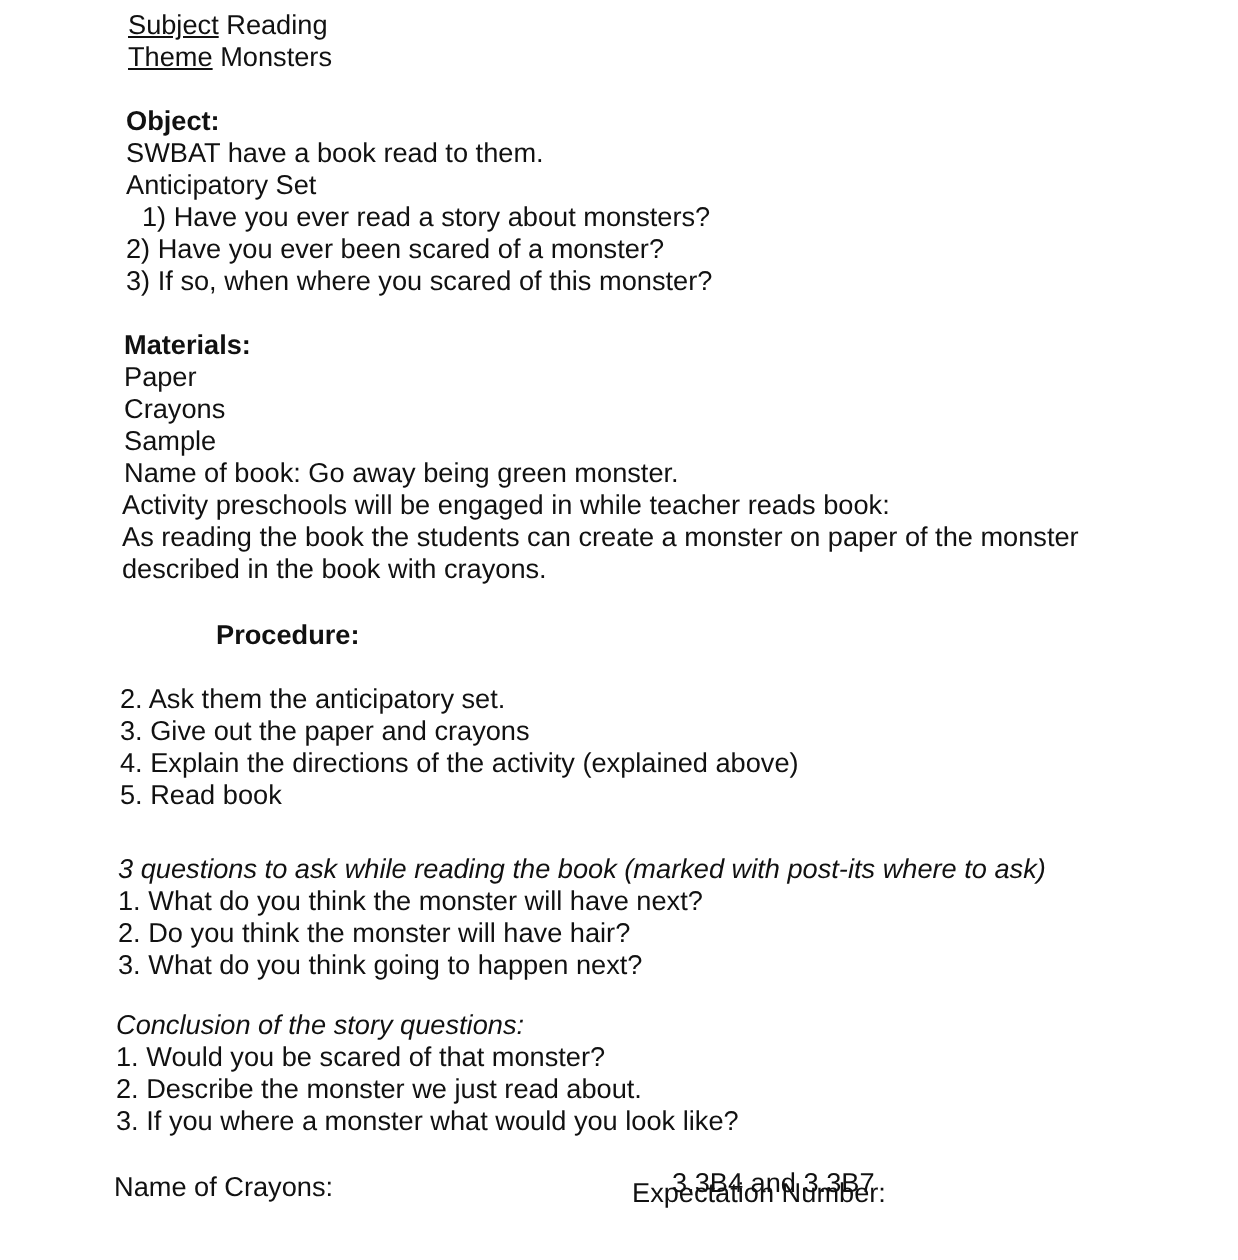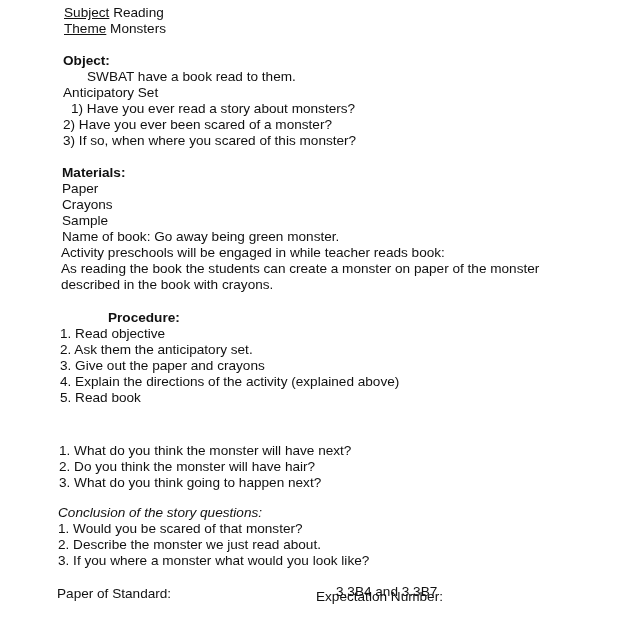--- a/index.html
+++ b/index.html
@@ -40,48 +40,48 @@
   <div class="line" style="left:64px; top:5px;">
     <span class="u">Subject</span>
     <span>Reading</span>
   </div>
   <div class="line" style="left:64px; top:21px;">
     <span class="u">Theme</span>
     <span>Monsters</span>
   </div>
 
   <div class="line b" style="left:63px; top:53px;">Object:</div>
-  <div class="line" style="left:63px; top:69px;margin-left:24px;">SWBAT have a book read to them.</div>
+  <div class="line" style="left:63px; top:69px;">SWBAT have a book read to them.</div>
   <div class="line" style="left:63px; top:85px;">Anticipatory Set</div>
   <div class="line" style="left:71px; top:101px;">1) Have you ever read a story about monsters?</div>
   <div class="line" style="left:63px; top:117px;">2) Have you ever been scared of a monster?</div>
   <div class="line" style="left:63px; top:133px;">3) If so, when where you scared of this monster?</div>
 
   <div class="line b" style="left:62px; top:165px;">Materials:</div>
   <div class="line" style="left:62px; top:181px;">Paper</div>
   <div class="line" style="left:62px; top:197px;">Crayons</div>
   <div class="line" style="left:62px; top:213px;">Sample</div>
   <div class="line" style="left:62px; top:229px;">Name of book: Go away being green monster.</div>
   <div class="line" style="left:61px; top:245px;">Activity preschools will be engaged in while teacher reads book:</div>
   <div class="line" style="left:61px; top:261px;">As reading the book the students can create a monster on paper of the monster</div>
   <div class="line" style="left:61px; top:277px;">described in the book with crayons.</div>
 
   <div class="line b" style="left:60px; top:310px;padding-left:48px;">Procedure:</div>
-  <div class="line" style="left:60px; top:326px;">1. Read objective</div>
   <div class="line" style="left:60px; top:342px;">2. Ask them the anticipatory set.</div>
   <div class="line" style="left:60px; top:358px;">3. Give out the paper and crayons</div>
   <div class="line" style="left:60px; top:374px;">4. Explain the directions of the activity (explained above)</div>
   <div class="line" style="left:60px; top:390px;">5. Read book</div>
 
+  <div class="line i" style="left:59px; top:427px;">3 questions to ask while reading the book (marked with post-its where to ask)</div>
   <div class="line" style="left:59px; top:443px;">1. What do you think the monster will have next?</div>
   <div class="line" style="left:59px; top:459px;">2. Do you think the monster will have hair?</div>
   <div class="line" style="left:59px; top:475px;">3. What do you think going to happen next?</div>
 
   <div class="line i" style="left:58px; top:505px;text-align:right;">Conclusion of the story questions:</div>
   <div class="line" style="left:58px; top:521px;">1. Would you be scared of that monster?</div>
   <div class="line" style="left:58px; top:537px;">2. Describe the monster we just read about.</div>
   <div class="line" style="left:58px; top:553px;">3. If you where a monster what would you look like?</div>
 
-  <div class="line" style="left:57px; top:586px;">Paper of Standard:</div>
+  <div class="line" style="left:57px; top:586px;">Name of Crayons:</div>
   <div class="line" style="left:316px; top:589px;">Expectation Number:</div>
   <div class="line" style="left:336px; top:584px;">3.3B4 and 3.3B7</div>
 
 </div>
 
 </body></html>

